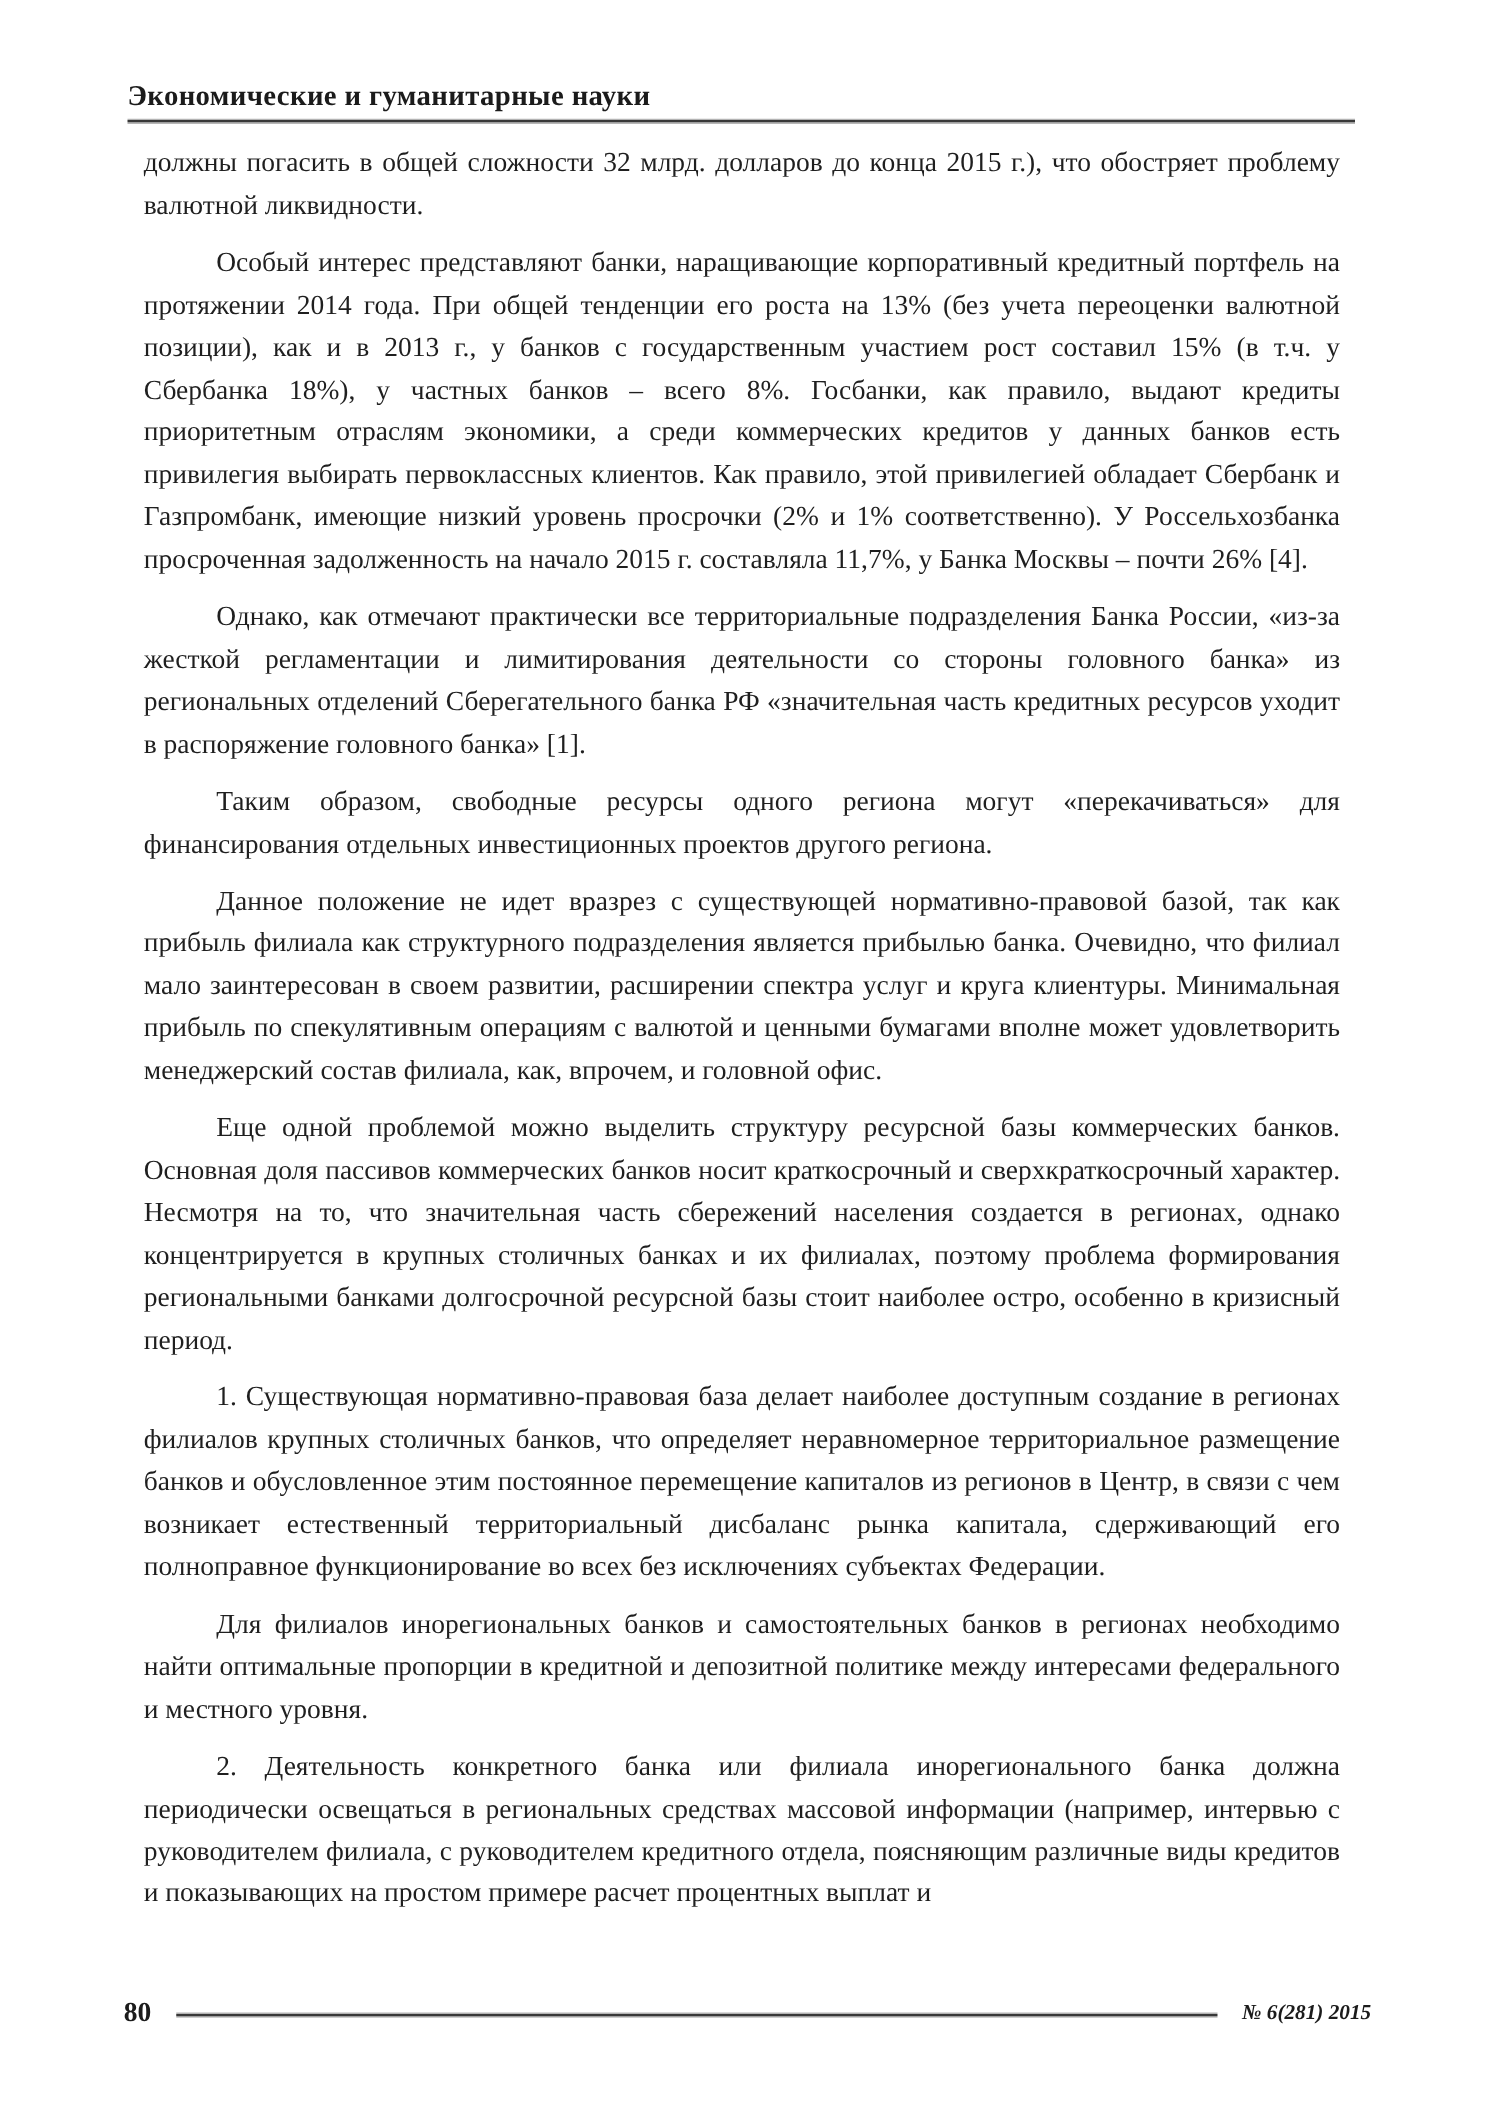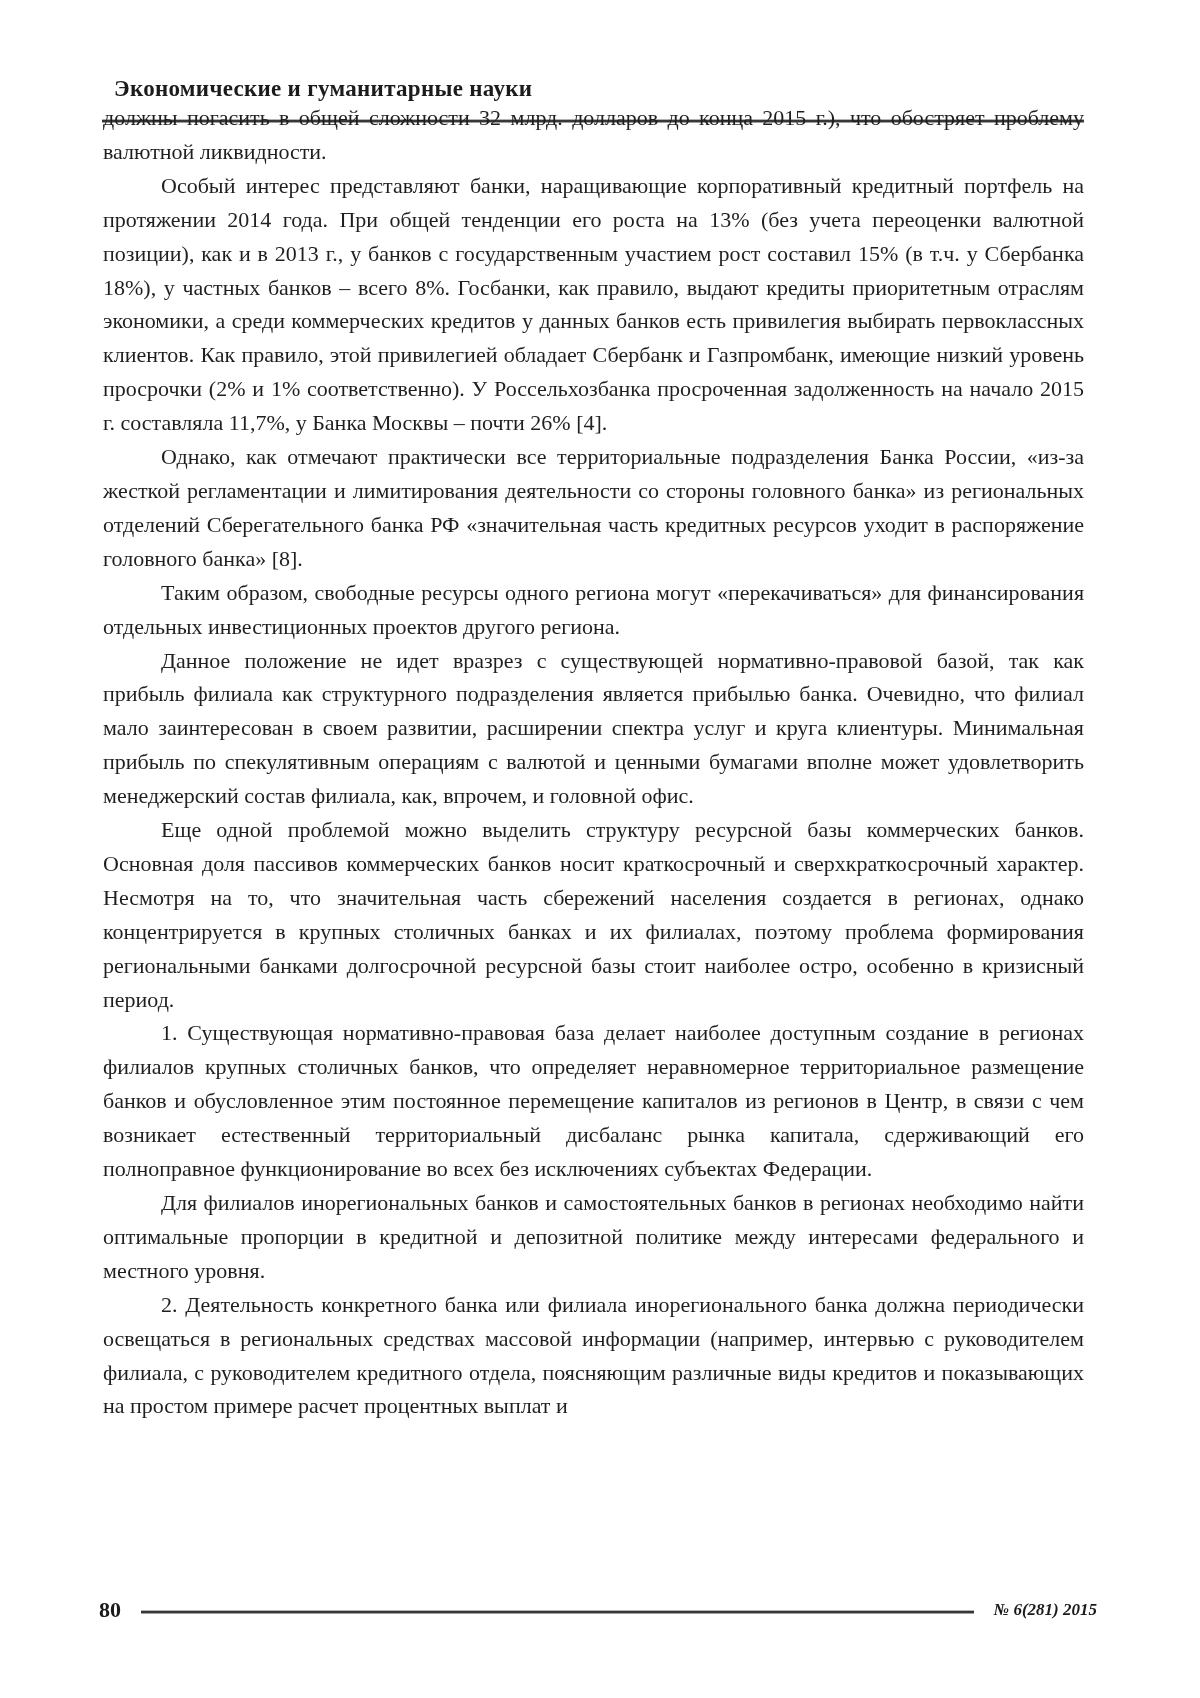--- a/index.html
+++ b/index.html
@@ -17,21 +17,21 @@
     color: #1f1f1f;
   }
   
   .header {
     position: absolute;
     left: 102px;
     top: 64px;
     width: 982px;
   }
   .header h1 {
-    margin: 12px;
+    margin: 0;
     padding: 0 0 5px 0;
     font-size: 23px;
     line-height: 26px;
     font-weight: bold;
     letter-spacing: 0.3px;
     color: #1b1b1b;
   }
   .rule {
     height: 4px;
     background: linear-gradient(to bottom,
@@ -46,21 +46,21 @@
     top: 101px;
     width: 981px;
     height: 1498px;
     overflow: hidden;
     font-size: 22px;
     line-height: 33.9px;
     text-align: justify;
     color: #1f1f1f;
   }
   .main p {
-    margin: 0;
+    margin: 12px;
     padding: 0;
     text-indent: 58px;
   }
   .main p.no-indent {
     text-indent: 0;
   }
   
   .footer {
     position: absolute;
     left: 99px;
@@ -94,21 +94,21 @@
 <div class="page">
 
   <header class="header">
     <h1>Экономические и гуманитарные науки</h1>
     <div class="rule"></div>
   </header>
 
   <main class="main">
     <p class="no-indent">должны погасить в общей сложности 32 млрд. долларов до конца 2015 г.), что обостряет проблему валютной ликвидности.</p>
     <p>Особый интерес представляют банки, наращивающие корпоративный кредитный портфель на протяжении 2014 года. При общей тенденции его роста на 13% (без учета переоценки валютной позиции), как и в 2013 г., у банков с государственным участием рост составил 15% (в т.ч. у Сбербанка 18%), у частных банков – всего 8%. Госбанки, как правило, выдают кредиты приоритетным отраслям экономики, а среди коммерческих кредитов у данных банков есть привилегия выбирать первоклассных клиентов. Как правило, этой привилегией обладает Сбербанк и Газпромбанк, имеющие низкий уровень просрочки (2% и 1% соответственно). У Россельхозбанка просроченная задолженность на начало 2015 г. составляла 11,7%, у Банка Москвы – почти 26% [4].</p>
-    <p>Однако, как отмечают практически все территориальные подразделения Банка России, «из-за жесткой регламентации и лимитирования деятельности со стороны головного банка» из региональных отделений Сберегательного банка РФ «значительная часть кредитных ресурсов уходит в распоряжение головного банка» [8].</p>
+    <p>Однако, как отмечают практически все территориальные подразделения Банка России, «из-за жесткой регламентации и лимитирования деятельности со стороны головного банка» из региональных отделений Сберегательного банка РФ «значительная часть кредитных ресурсов уходит в распоряжение головного банка» [1].</p>
     <p>Таким образом, свободные ресурсы одного региона могут «перекачиваться» для финансирования отдельных инвестиционных проектов другого региона.</p>
     <p>Данное положение не идет вразрез с существующей нормативно-правовой базой, так как прибыль филиала как структурного подразделения является прибылью банка. Очевидно, что филиал мало заинтересован в своем развитии, расширении спектра услуг и круга клиентуры. Минимальная прибыль по спекулятивным операциям с валютой и ценными бумагами вполне может удовлетворить менеджерский состав филиала, как, впрочем, и головной офис.</p>
     <p>Еще одной проблемой можно выделить структуру ресурсной базы коммерческих банков. Основная доля пассивов коммерческих банков носит краткосрочный и сверхкраткосрочный характер. Несмотря на то, что значительная часть сбережений населения создается в регионах, однако концентрируется в крупных столичных банках и их филиалах, поэтому проблема формирования региональными банками долгосрочной ресурсной базы стоит наиболее остро, особенно в кризисный период.</p>
     <p>1. Существующая нормативно-правовая база делает наиболее доступным создание в регионах филиалов крупных столичных банков, что определяет неравномерное территориальное размещение банков и обусловленное этим постоянное перемещение капиталов из регионов в Центр, в связи с чем возникает естественный территориальный дисбаланс рынка капитала, сдерживающий его полноправное функционирование во всех без исключениях субъектах Федерации.</p>
     <p>Для филиалов инорегиональных банков и самостоятельных банков в регионах необходимо найти оптимальные пропорции в кредитной и депозитной политике между интересами федерального и местного уровня.</p>
     <p>2. Деятельность конкретного банка или филиала инорегионального банка должна периодически освещаться в региональных средствах массовой информации (например, интервью с руководителем филиала, с руководителем кредитного отдела, поясняющим различные виды кредитов и показывающих на простом примере расчет процентных выплат и</p>
   </main>
 
   <footer class="footer">
     <span class="page-num">80</span>

